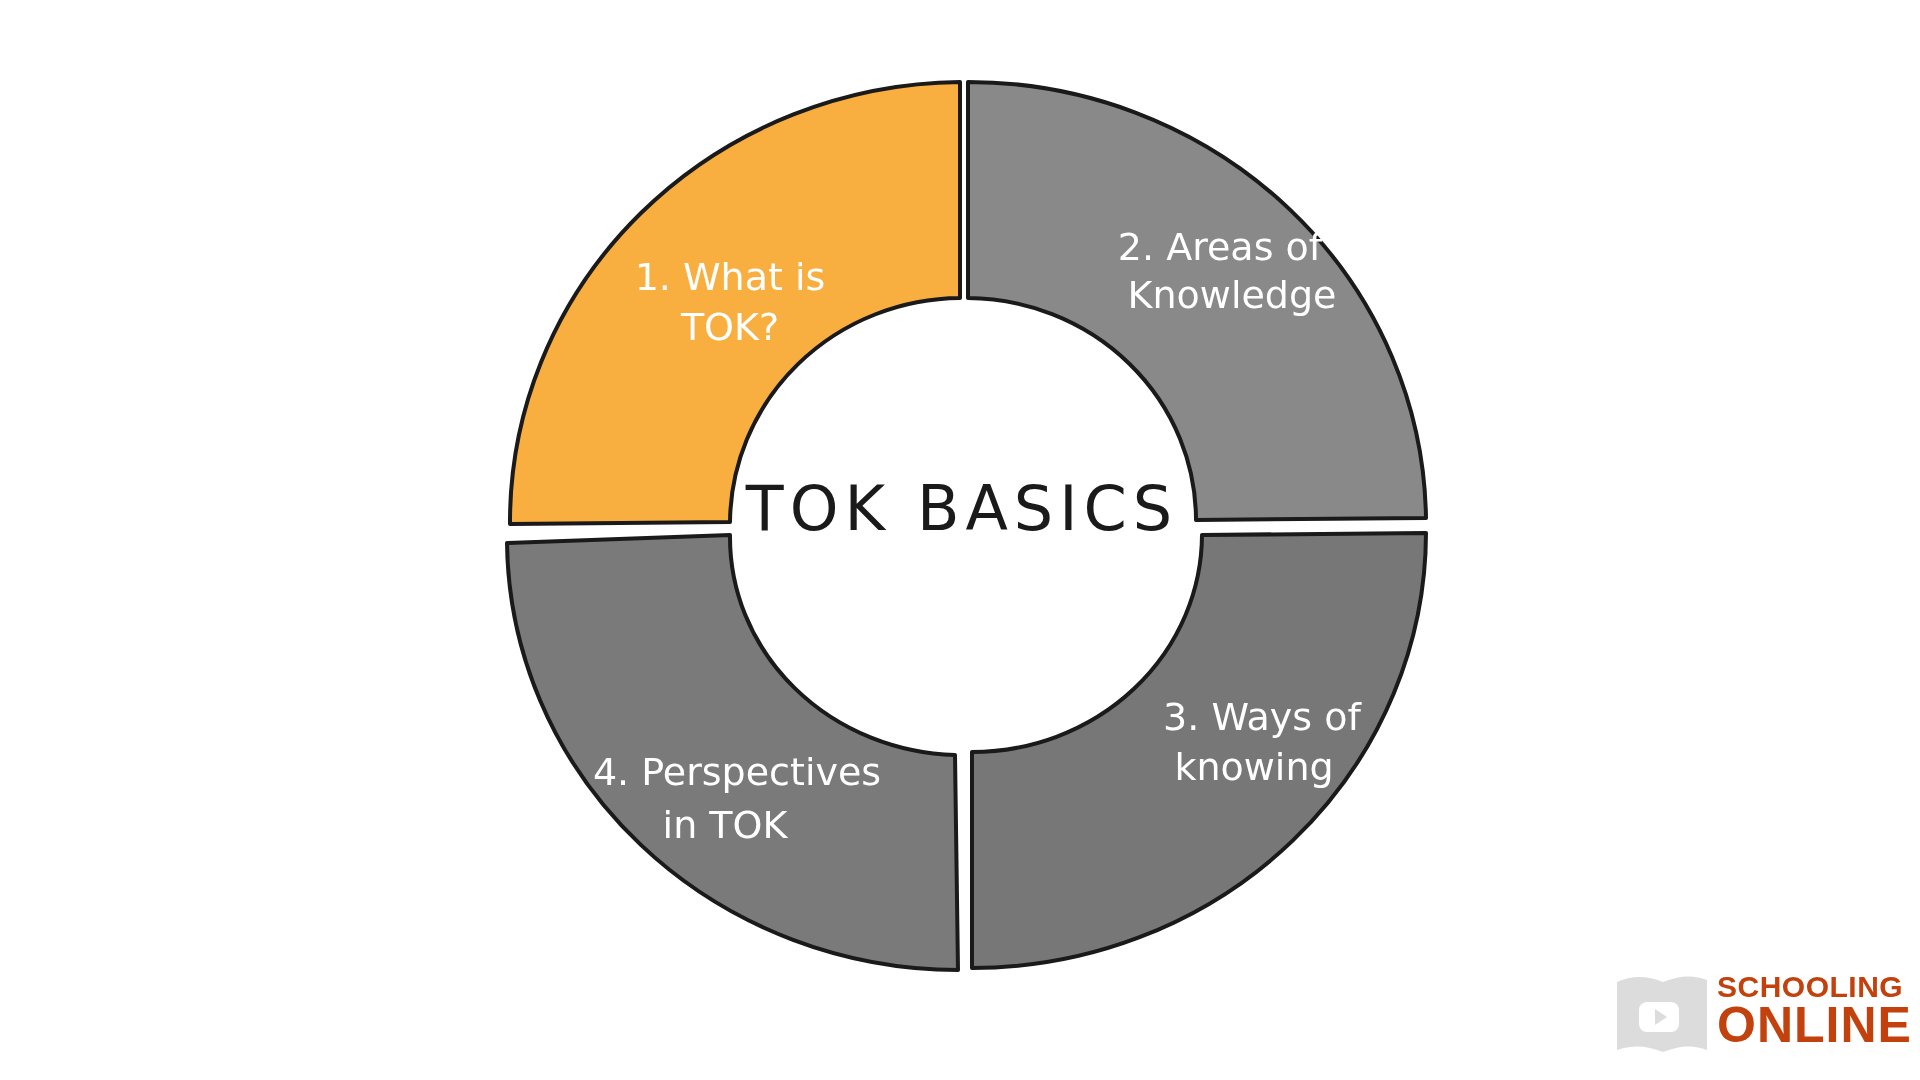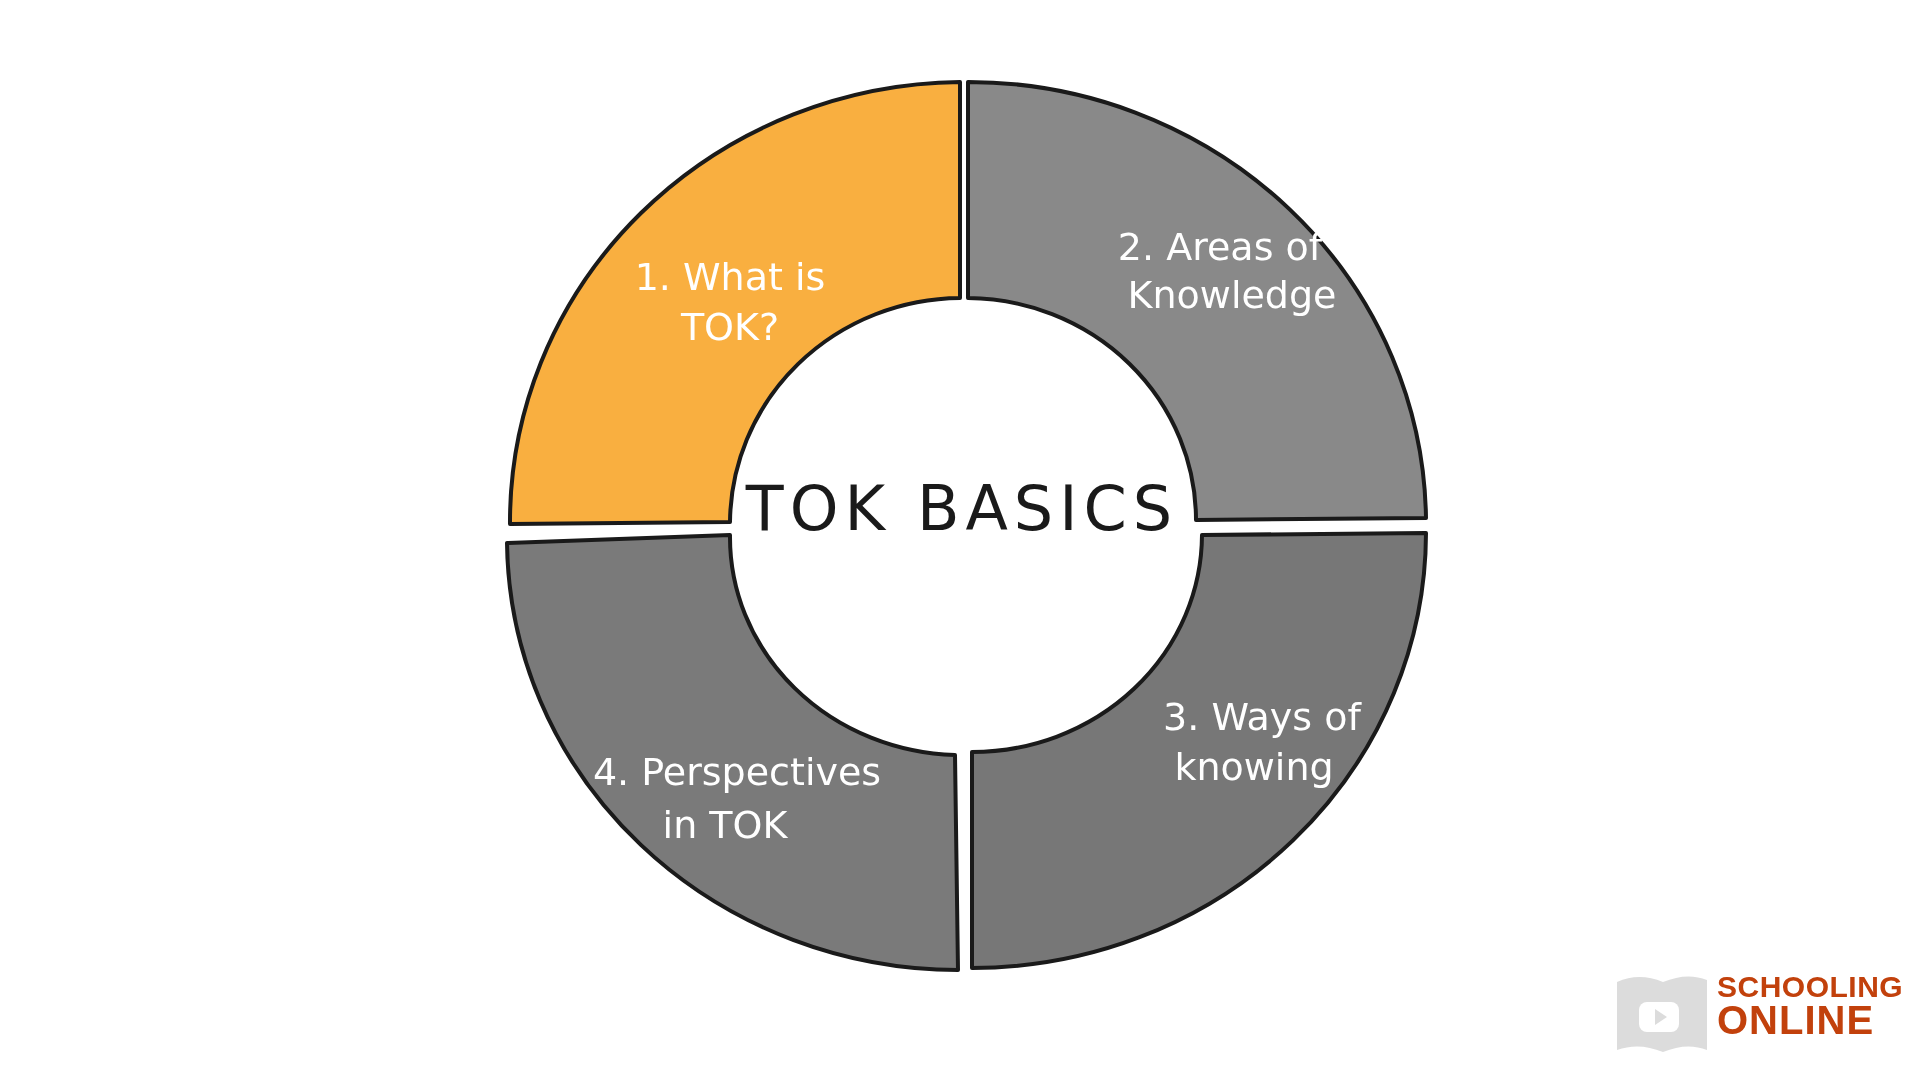--- a/index.html
+++ b/index.html
@@ -3,21 +3,21 @@
 <meta charset="utf-8">
 <style>
   html, body { margin:0; padding:0; background:#ffffff; }
   body { width:1920px; height:1080px; position:relative; overflow:hidden; font-family:"DejaVu Sans", sans-serif; }
   #diagram { position:absolute; left:0; top:0; width:1920px; height:1080px; }
   .seg-label { font-family:"DejaVu Sans", sans-serif; font-size:38px; fill:#ffffff; text-anchor:middle; }
   .center-title { font-family:"DejaVu Sans", sans-serif; font-size:62px; fill:#1a1a1a; text-anchor:middle; letter-spacing:6px; }
   .logo { position:absolute; left:1615px; top:972px; width:280px; height:82px; }
   .logo-text { position:absolute; left:102px; top:0; color:#c2410c; font-family:"Liberation Sans", sans-serif; font-weight:bold; line-height:1; }
   .logo-top { font-size:30px; letter-spacing:0.5px; display:block; }
-  .logo-bottom { font-size:40px; letter-spacing:1px; display:block; margin-top:-2px; }
+  .logo-bottom { font-size:50px; letter-spacing:1px; display:block; margin-top:-2px; }
 </style>
 </head>
 <body>
 
 <svg id="diagram" viewBox="0 0 1920 1080" xmlns="http://www.w3.org/2000/svg">
 
   <g>
     <path d="M 960 82 L 960 298 A 232 226 0 0 0 730 522 L 510 524 A 455 440 0 0 1 960 82 Z" fill="#F9AF40" stroke="#1a1a1a" stroke-width="4" stroke-linejoin="round"></path>
     <text class="seg-label" x="730" y="290">1. What is</text>
     <text class="seg-label" x="730" y="340">TOK?</text>

